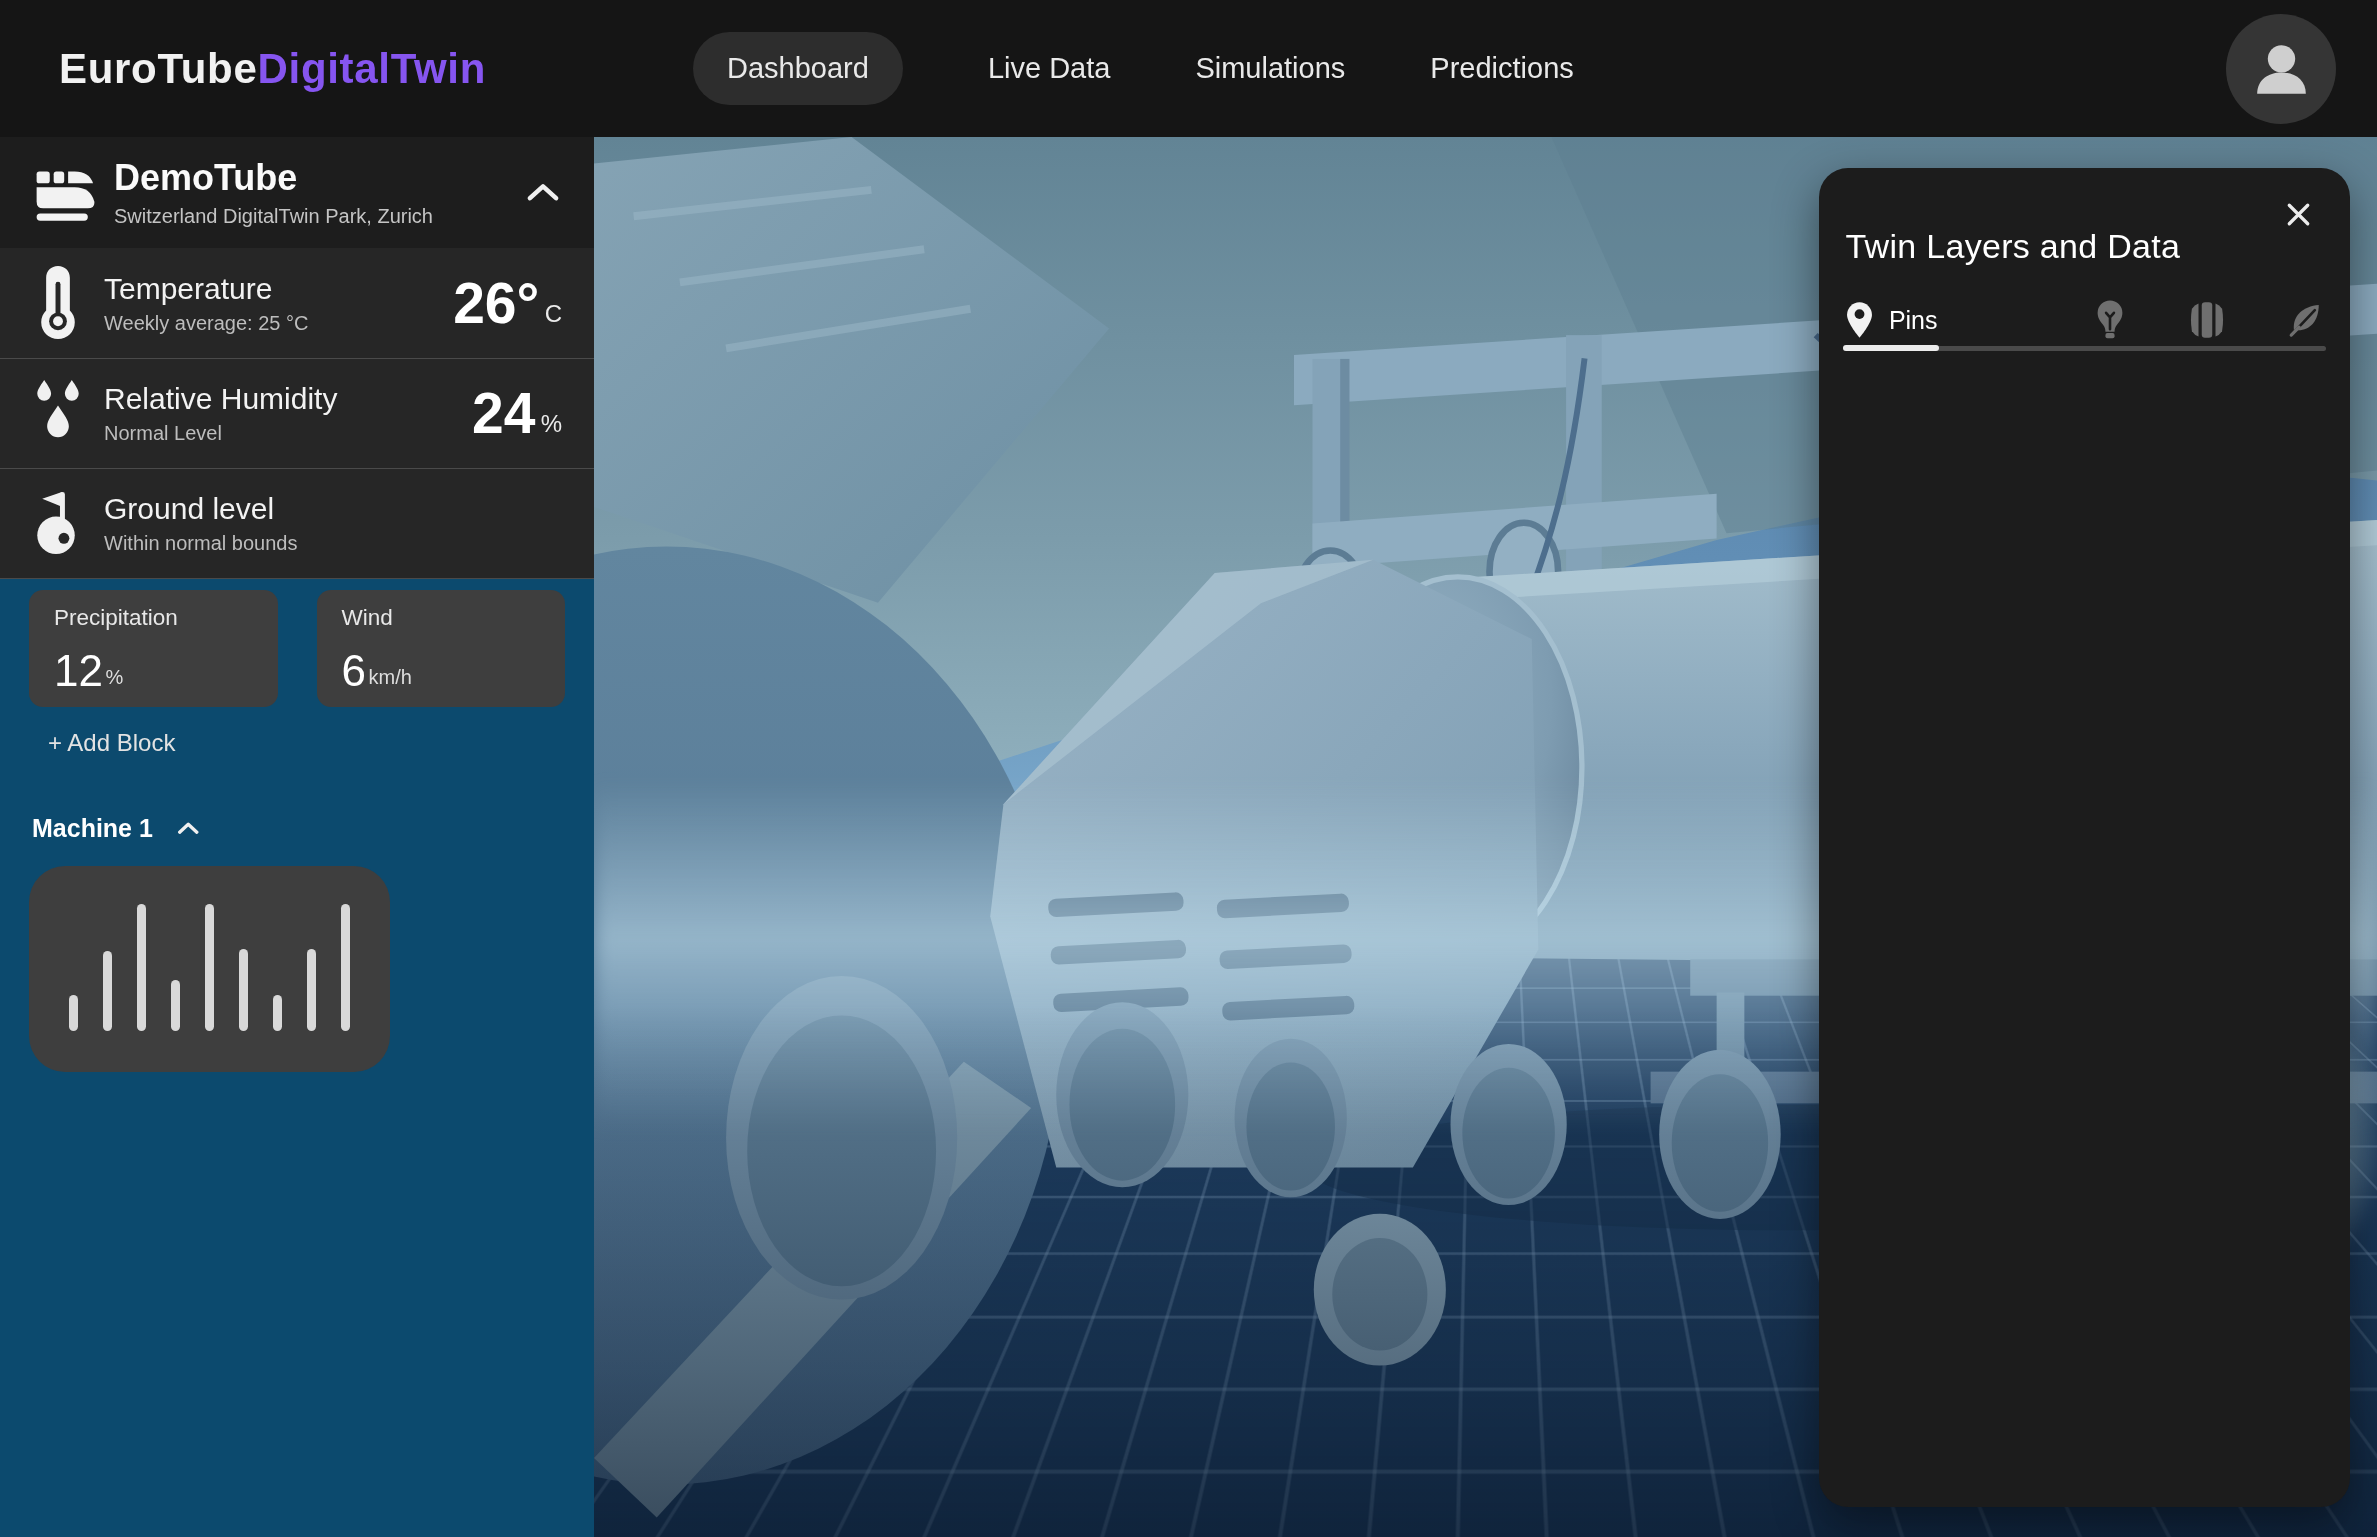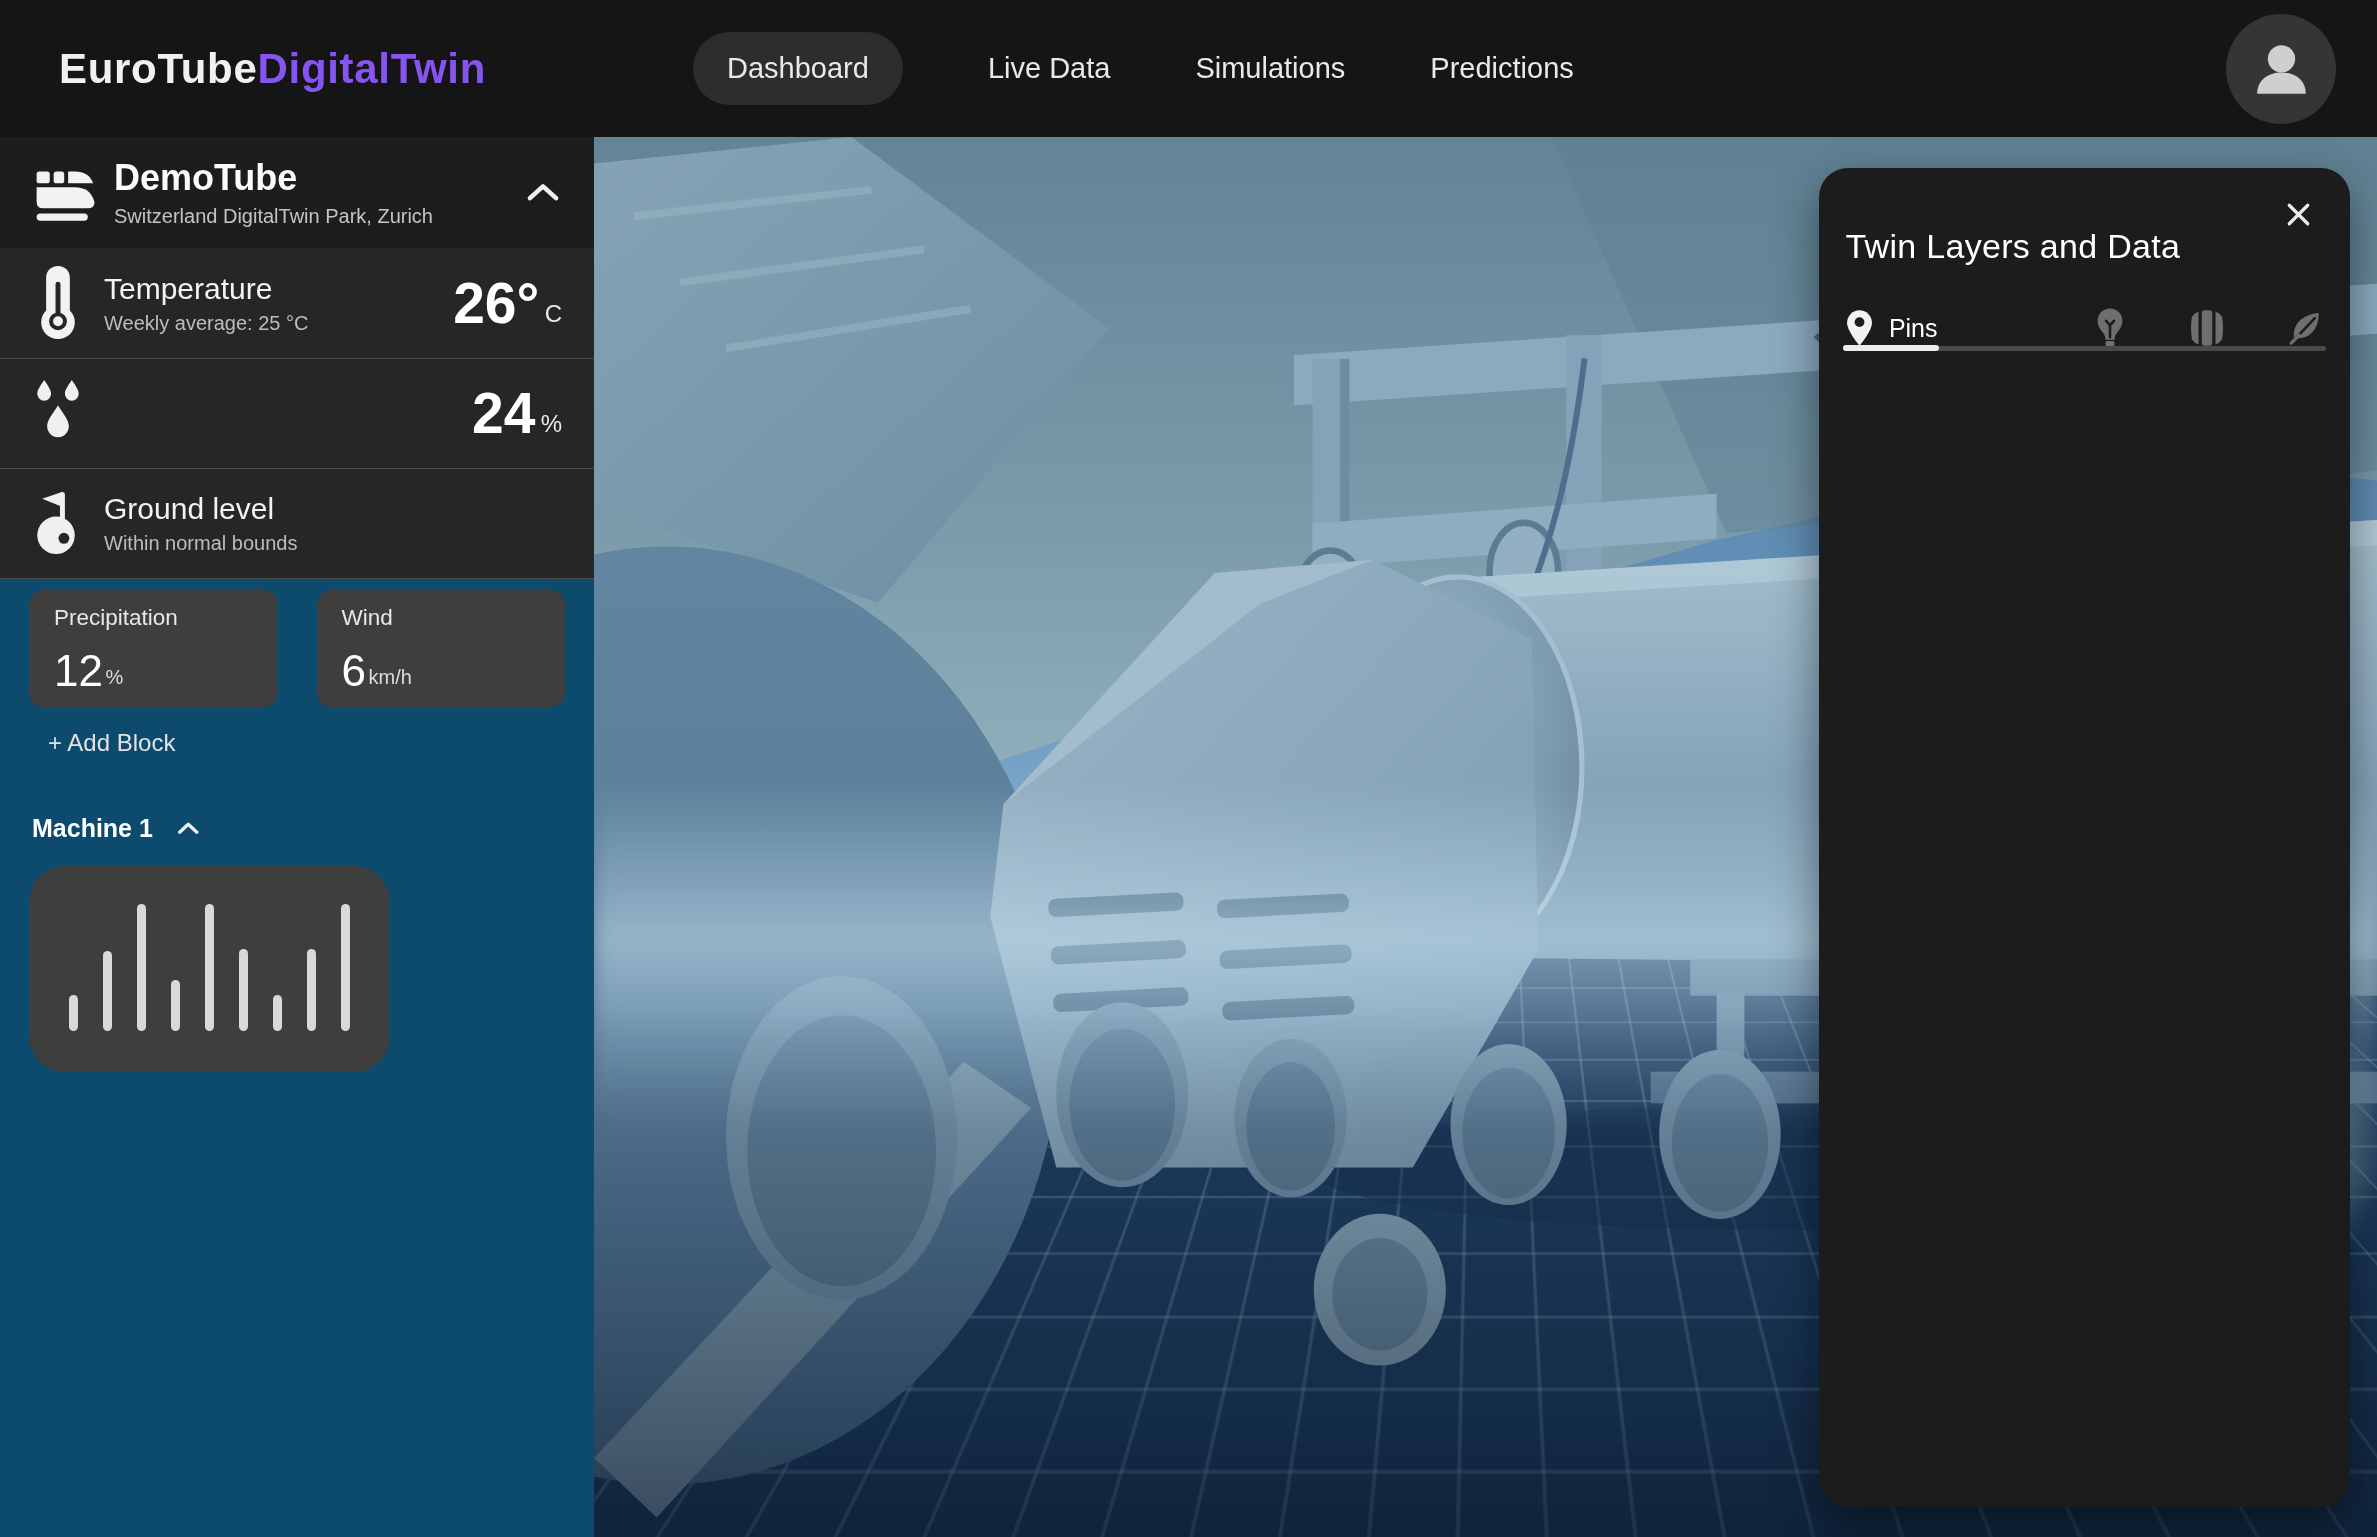--- a/index.html
+++ b/index.html
@@ -76,21 +76,21 @@
     filter:blur(5.3px); }
   .scene-shade { position:absolute; inset:0; pointer-events:none;
     background:linear-gradient(180deg, rgba(0,0,0,0) 62%, rgba(8,22,40,.40) 88%, rgba(5,16,32,.58) 100%); }
 
   
   .panel { position:absolute; left:1819px; top:168px; width:531px; height:1339px; background:#1c1c1c;
     border-radius:29px; z-index:30; box-shadow:0 16px 46px rgba(0,0,0,.45); }
   .panel-close { position:absolute; top:28px; right:33px; width:37px; height:37px; cursor:pointer;
     display:flex; align-items:center; justify-content:center; }
   .panel-title { position:absolute; top:59px; left:26.4px; font-size:34px; font-weight:500; color:#ffffff; letter-spacing:0.3px; }
-  .panel-tabs { position:absolute; top:134px; left:26.4px; right:26.4px; height:52px;text-align:right; }
+  .panel-tabs { position:absolute; top:126px; left:26.4px; right:26.4px; height:52px;text-align:right; }
   .tab-pins { position:absolute; left:0; top:0; height:52px; display:flex; align-items:center; gap:14.5px; cursor:pointer; }
   .tab-pins-label { font-size:25px; color:#ffffff; }
   .tab-icon-btn { position:absolute; top:5.3px; width:38px; height:41px; cursor:pointer;
     display:flex; align-items:center; justify-content:center; }
   .tab-bulb { left:246px; }
   .tab-map  { left:343px; }
   .tab-leaf { left:441px; }
   .panel-underline { position:absolute; top:178px; left:24px; right:24px; height:4.6px; background:#4a4a4a; border-radius:2.6px; }
   .panel-underline-active { position:absolute; left:0; top:-0.7px; width:96px; height:6px; background:#ececec; border-radius:3.3px; }
 
@@ -168,20 +168,24 @@
       </div>
 
       <div class="metric-row">
         <span class="metric-icon">
           <svg width="52" height="71" viewBox="0 0 52 72">
             <path d="M12 2 C8 8 5 12 5 16 a7 7 0 0 0 14 0 c0-4-3-8-7-14z" fill="#f0f0f0"></path>
             <path d="M40 2 C36 8 33 12 33 16 a7 7 0 0 0 14 0 c0-4-3-8-7-14z" fill="#f0f0f0"></path>
             <path d="M26 28 C20 37 15 43 15 49 a11 11 0 0 0 22 0 c0-6-5-12-11-21z" fill="#f0f0f0"></path>
           </svg>
         </span>
+        <div class="metric-text">
+          <div class="metric-title">Relative Humidity</div>
+          <div class="metric-sub">Normal Level</div>
+        </div>
         <div class="metric-value">
           <span class="metric-num">24</span>
           <span class="metric-unit">%</span>
         </div>
       </div>
 
       <div class="metric-row">
         <span class="metric-icon">
           <svg width="52" height="71" viewBox="0 0 52 72">
             <rect x="28" y="4" width="5" height="30" rx="2.5" fill="#f0f0f0"></rect>

